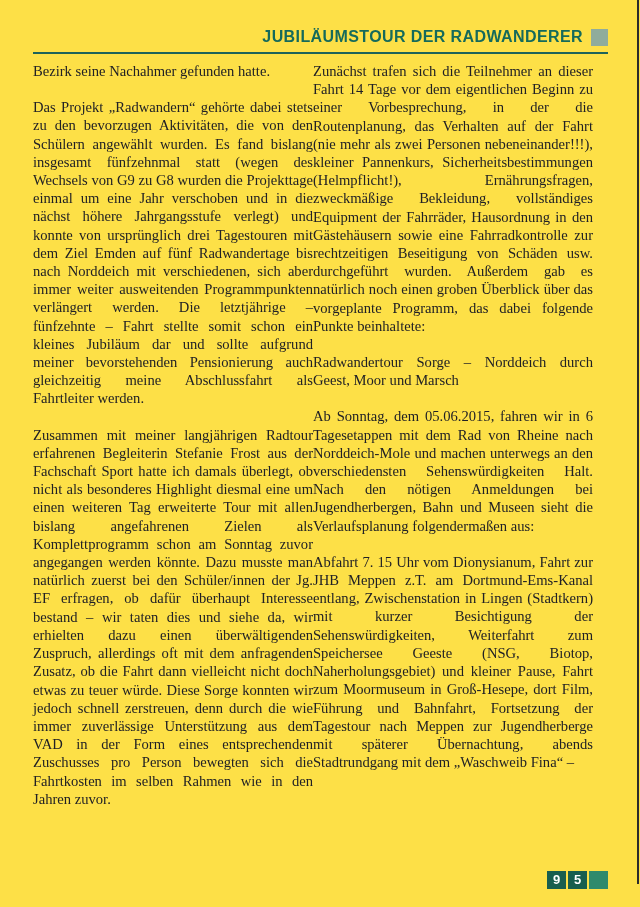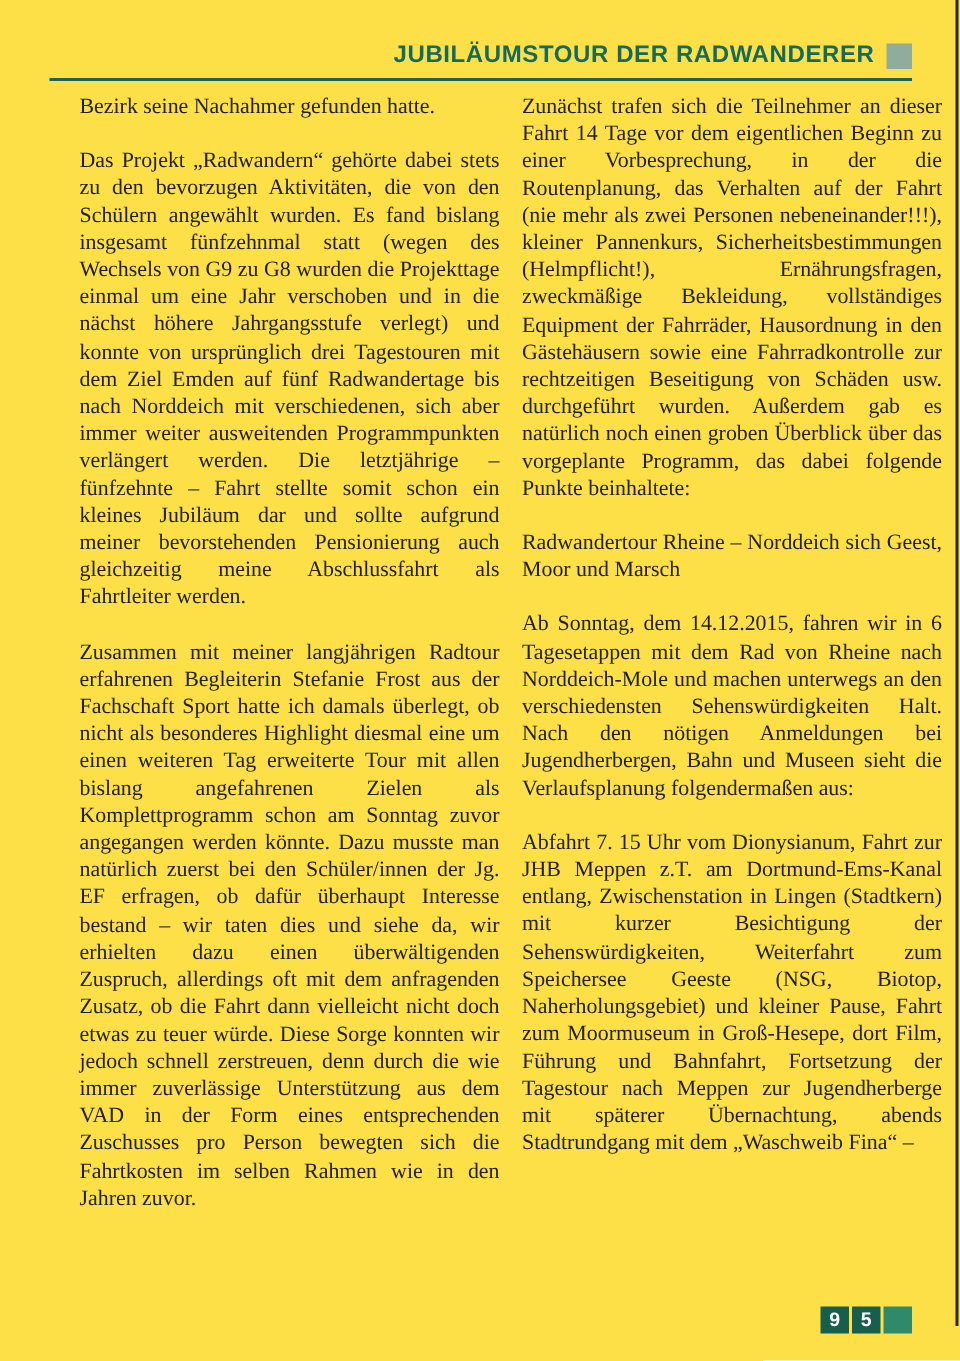--- a/index.html
+++ b/index.html
@@ -37,23 +37,21 @@
     flex: 0 0 auto;
   }
   .header-rule {
     margin-top: 6px;
     height: 2px;
     background: #1d635a;
   }
   
   .columns {
     display: flex;
-    gap: 15px;
     padding: 8px 32px 0 33px;
-    margin-left: 20px;
   }
   .col {
     width: 280px;
     flex: 0 0 auto;
   }
   .col p {
     margin: 0 0 18px 0;
     font-size: 14.6px;
     line-height: 18.2px;
     text-align: justify;
@@ -113,22 +111,22 @@
   <main class="columns">
 
     <section class="col">
       <p>Bezirk seine Nachahmer gefunden hatte.</p>
       <p>Das Projekt „Radwandern“ gehörte dabei stets zu den bevorzugen Aktivitäten, die von den Schülern angewählt wurden. Es fand bislang insgesamt fünfzehnmal statt (wegen des Wechsels von G9 zu G8 wurden die Projekttage einmal um eine Jahr verschoben und in die nächst höhere Jahrgangsstufe verlegt) und konnte von ursprünglich drei Tagestouren mit dem Ziel Emden auf fünf Radwandertage bis nach Norddeich mit verschiedenen, sich aber immer weiter ausweitenden Programmpunkten verlängert werden. Die letztjährige – fünfzehnte – Fahrt stellte somit schon ein kleines Jubiläum dar und sollte aufgrund meiner bevorstehenden Pensionierung auch gleichzeitig meine Abschlussfahrt als Fahrtleiter werden.</p>
       <p>Zusammen mit meiner langjährigen Radtour erfahrenen Begleiterin Stefanie Frost aus der Fachschaft Sport hatte ich damals überlegt, ob nicht als besonderes Highlight diesmal eine um einen weiteren Tag erweiterte Tour mit allen bislang angefahrenen Zielen als Komplettprogramm schon am Sonntag zuvor angegangen werden könnte. Dazu musste man natürlich zuerst bei den Schüler/innen der Jg. EF erfragen, ob dafür überhaupt Interesse bestand – wir taten dies und siehe da, wir erhielten dazu einen überwältigenden Zuspruch, allerdings oft mit dem anfragenden Zusatz, ob die Fahrt dann vielleicht nicht doch etwas zu teuer würde. Diese Sorge konnten wir jedoch schnell zerstreuen, denn durch die wie immer zuverlässige Unterstützung aus dem VAD in der Form eines entsprechenden Zuschusses pro Person bewegten sich die Fahrtkosten im selben Rahmen wie in den Jahren zuvor.</p>
     </section>
 
     <section class="col">
       <p>Zunächst trafen sich die Teilnehmer an dieser Fahrt 14 Tage vor dem eigentlichen Beginn zu einer Vorbesprechung, in der die Routenplanung, das Verhalten auf der Fahrt (nie mehr als zwei Personen nebeneinander!!!), kleiner Pannenkurs, Sicherheitsbestimmungen (Helmpflicht!), Ernährungsfragen, zweckmäßige Bekleidung, vollständiges Equipment der Fahrräder, Hausordnung in den Gästehäusern sowie eine Fahrradkontrolle zur rechtzeitigen Beseitigung von Schäden usw. durchgeführt wurden. Außerdem gab es natürlich noch einen groben Überblick über das vorgeplante Programm, das dabei folgende Punkte beinhaltete:</p>
-      <p>Radwandertour Rheine – Norddeich sich Geest, Moor und Marsch</p>
-      <p>Ab Sonntag, dem 14.12.2015, fahren wir in 6 Tagesetappen mit dem Rad von Rheine nach Norddeich-Mole und machen unterwegs an den verschiedensten Sehenswürdigkeiten Halt. Nach den nötigen Anmeldungen bei Jugendherbergen, Bahn und Museen sieht die Verlaufsplanung folgendermaßen aus:</p>
+      <p>Radwandertour Sorge – Norddeich durch Geest, Moor und Marsch</p>
+      <p>Ab Sonntag, dem 05.06.2015, fahren wir in 6 Tagesetappen mit dem Rad von Rheine nach Norddeich-Mole und machen unterwegs an den verschiedensten Sehenswürdigkeiten Halt. Nach den nötigen Anmeldungen bei Jugendherbergen, Bahn und Museen sieht die Verlaufsplanung folgendermaßen aus:</p>
       <p>Abfahrt 7. 15 Uhr vom Dionysianum, Fahrt zur JHB Meppen z.T. am Dortmund-Ems-Kanal entlang, Zwischenstation in Lingen (Stadtkern) mit kurzer Besichtigung der Sehenswürdigkeiten, Weiterfahrt zum Speichersee Geeste (NSG, Biotop, Naherholungsgebiet) und kleiner Pause, Fahrt zum Moormuseum in Groß-Hesepe, dort Film, Führung und Bahnfahrt, Fortsetzung der Tagestour nach Meppen zur Jugendherberge mit späterer Übernachtung, abends Stadtrundgang mit dem „Waschweib Fina“ –</p>
     </section>
 
   </main>
 
   <footer class="footer">
     <span class="pagebox">9</span>
     <span class="pagebox">5</span>
     <span class="pagebox accent"></span>
   </footer>

